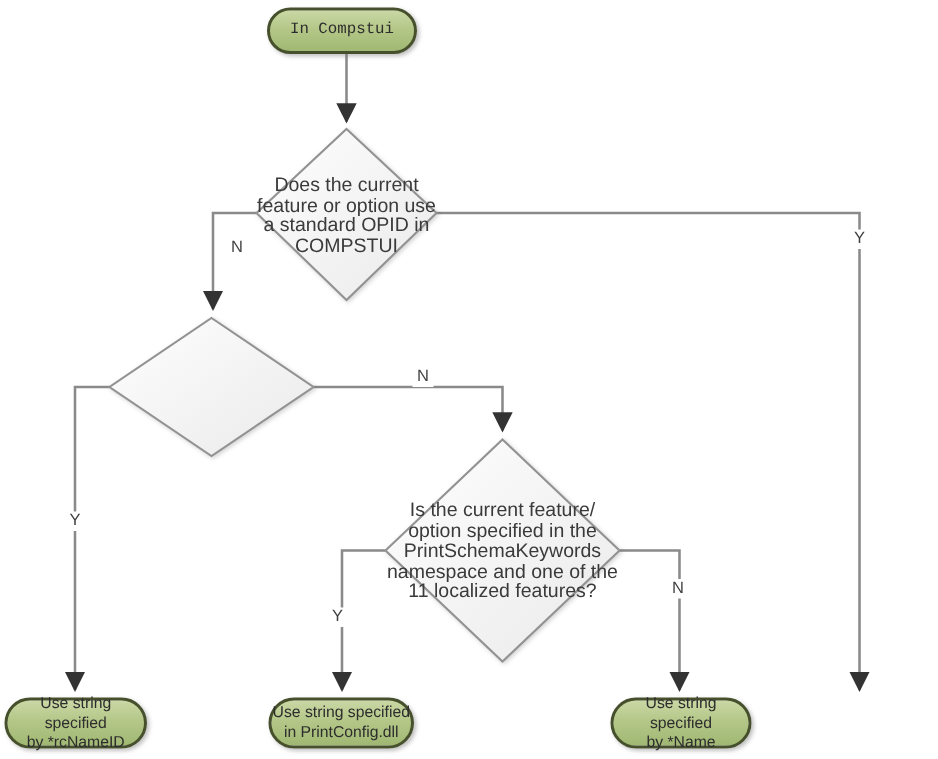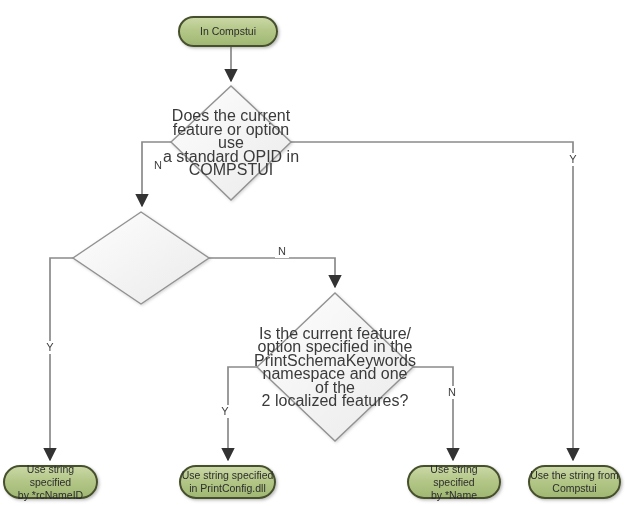--- a/index.html
+++ b/index.html
@@ -47,21 +47,21 @@
     box-sizing: border-box;
   }
   .diamond-label {
     position: absolute;
     display: flex;
     align-items: center;
     justify-content: center;
     text-align: center;
     white-space: pre-line;
     color: #3a3a3a;
-    font-size: 16px;
+    font-size: 13px;
     line-height: 13.5px;
     pointer-events: none;
   }
   .edge-label {
     position: absolute;
     width: 14px;
     height: 13px;
     display: flex;
     align-items: center;
     justify-content: center;
@@ -95,40 +95,38 @@
     <polyline class="connector" points="73,258 50,258 50,460" marker-end="url(#arrow)"></polyline>
     <polyline class="connector" points="209,258 335,258 335,287" marker-end="url(#arrow)"></polyline>
     <polyline class="connector" points="257,367 228,367 228,460" marker-end="url(#arrow)"></polyline>
     <polyline class="connector" points="413,367 453,367 453,460" marker-end="url(#arrow)"></polyline>
 
     <polygon class="diamond" points="231,86 291,142 231,200 171,142"></polygon>
     <polygon class="diamond" points="141,212 209,258 141,304 73,258"></polygon>
     <polygon class="diamond" points="335,293 413,367 335,441 257,367"></polygon>
   </svg>
 
-  <div class="stadium" style="left:178px; top:16px; width:100px; height:31px; border-radius:16px;">In Compstui</div>
+  <div class="stadium" style="left:178px; top:5px; width:100px; height:31px; border-radius:16px;font-family:Liberation Mono, monospace;">In Compstui</div>
 
   <div class="diamond-label" style="left:161px; top:115px; width:140px; height:56px;">Does the current
 feature or option use
 a standard OPID in
 COMPSTUI</div>
   <div class="diamond-label" style="left:255px; top:333px; width:160px; height:68px;">Is the current feature/
 option specified in the
 PrintSchemaKeywords
 namespace and one of the
-2 localized features?</div>
+11 localized features?</div>
 
   <div class="stadium" style="left:3px; top:465px; width:95px; height:34px; border-radius:17px;">Use string specified
 by *rcNameID</div>
   <div class="stadium" style="left:179px; top:465px; width:97px; height:34px; border-radius:17px;">Use string specified
 in PrintConfig.dll</div>
   <div class="stadium" style="left:407px; top:465px; width:94px; height:34px; border-radius:17px;">Use string specified
 by *Name</div>
-  <div class="stadium" style="left:528px; top:465px; width:93px; height:34px; border-radius:17px;">Use the string from
-Compstui</div>
 
   <div class="edge-label" style="left:151px; top:159px;">N</div>
   <div class="edge-label on-line" style="left:566px; top:153px;">Y</div>
   <div class="edge-label on-line" style="left:43px; top:341px;">Y</div>
   <div class="edge-label on-line" style="left:275px; top:245px;">N</div>
   <div class="edge-label on-line" style="left:218px; top:405px;">Y</div>
   <div class="edge-label on-line" style="left:445px; top:386px;">N</div>
 
 </div>
 

